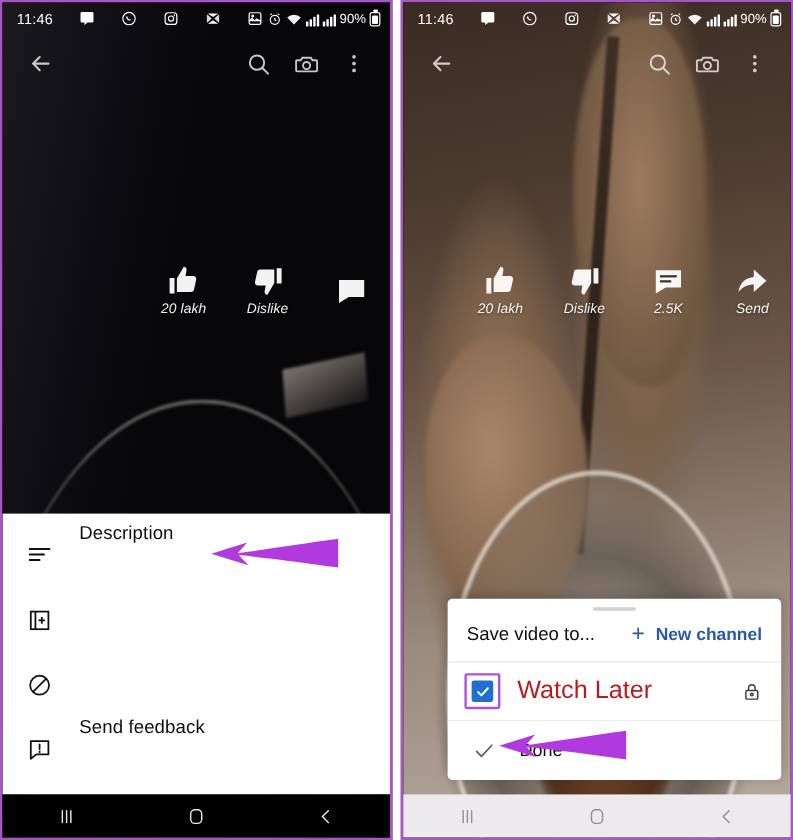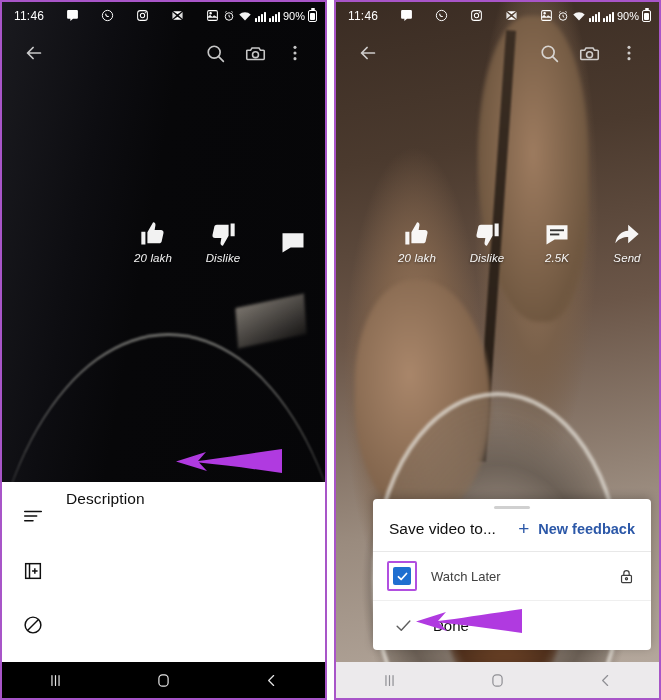--- a/index.html
+++ b/index.html
@@ -231,21 +231,21 @@
     width: 30px; height: 30px;
     display:flex; align-items:center; justify-content:center;
     border: 2px solid #b14fe0; border-radius: 2px;
   }
   .cbox {
     width: 18px; height: 18px; border-radius: 2px;
     background: #1f6fd0;
     display:flex; align-items:center; justify-content:center;
   }
   .cbox svg { display:block; }
-  .row-lbl { flex: 1; font-size: 13px; color: #404040; }
+  .row-lbl { flex: 1; font-size: 21px; color: #b91c1c; }
   .lock { color: #3c3c3c; display:flex; }
   .done-row {
     display:flex; align-items:center;
     height: 50px; padding: 0 16px 0 18px; gap: 18px;
     border-top: 1px solid #efefef;
   }
   .done-chk { color: #5f5f5f; display:flex; width: 24px; justify-content:center; }
   .done-lbl { font-size: 15px; color: #0f0f0f; }
 
   
@@ -417,20 +417,29 @@
       <div class="menu-row">
         <span class="menu-ic">
           <svg width="22" height="22" viewBox="0 0 24 24" fill="none" stroke="#0f0f0f" stroke-width="1.6">
               <circle cx="12" cy="12" r="8.6"></circle>
               <path d="M6 18 18 6"></path>
             </svg>
         </span>
       </div>
 
 
+      <div class="menu-row">
+        <span class="menu-ic">
+          <svg width="22" height="22" viewBox="0 0 24 24" fill="none" stroke="#0f0f0f" stroke-width="1.6" stroke-linejoin="round">
+              <path d="M4 4h16v12H9l-5 4z"></path>
+              <path d="M12 7v4.2M12 13.2v.9" stroke-linecap="round"></path>
+            </svg>
+        </span>
+        <span class="menu-txt">Send feedback</span>
+      </div>
     </div>
 
     <div class="navbar nav-dark">
       <div class="nav-ic">
         <svg width="17" height="17" viewBox="0 0 24 24" fill="none" stroke="currentColor" stroke-width="1.7" stroke-linecap="round">
             <path d="M7 5v14M12 5v14M17 5v14"></path>
           </svg>
       </div>
       <div class="nav-ic">
         <svg width="17" height="17" viewBox="0 0 24 24" fill="none" stroke="currentColor" stroke-width="1.7">
@@ -584,21 +593,21 @@
       </div>
     </div>
 
     <div class="sheet-save">
       <div class="grabber"></div>
 
       <div class="save-head">
         <span class="save-title">Save video to...</span>
         <span class="newpl">
           <span class="newpl-plus">+</span>
-          <span class="newpl-txt">New feedback</span>
+          <span class="newpl-txt">New channel</span>
         </span>
       </div>
 
       <div class="save-row">
         <span class="cbox-wrap">
           <span class="cbox">
             <svg width="13" height="13" viewBox="0 0 24 24" fill="none" stroke="#fff" stroke-width="3.2" stroke-linecap="round" stroke-linejoin="round">
                 <path d="M4.5 12.5 9.5 17.5 19.5 6.5"></path>
               </svg>
           </span>

